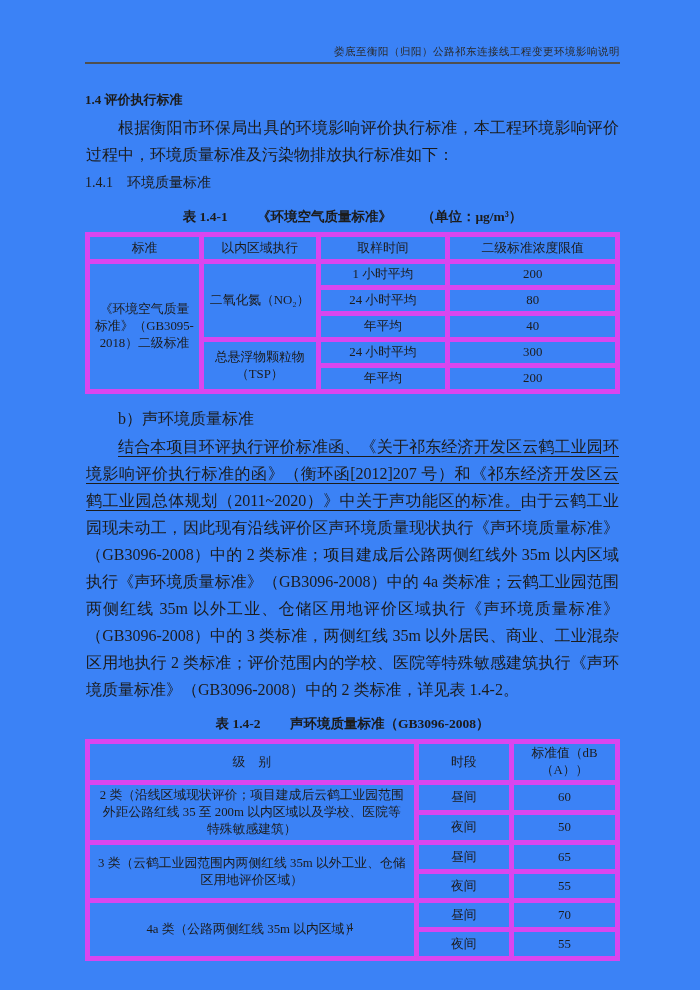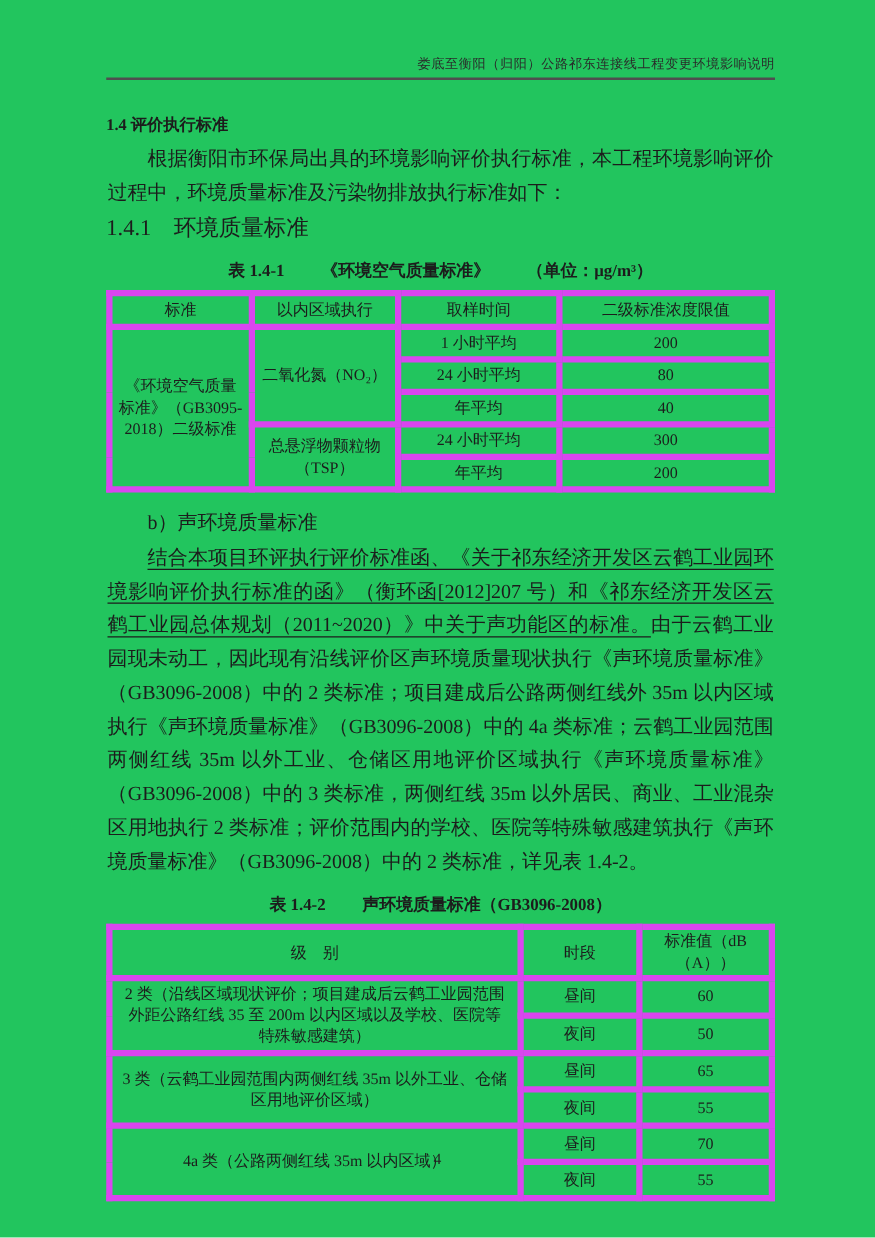--- a/index.html
+++ b/index.html
@@ -1,19 +1,19 @@
 <!DOCTYPE html>
 <html><head>
 <meta charset="utf-8">
 <style>
   html,body { margin:0; padding:0; background:#ffffff; }
   .page {
     position:relative;
     width:700px; height:990px;
-    background:#22c55e;
+    background:#3b82f6;
     font-family:"Liberation Serif", serif;
     color:#1c1c1c;
     overflow:hidden;
   }
   .content { padding:45px 80px 0 85px; }
 
   .doc-header-text {
     text-align:right;
     font-size:10.5px;
     letter-spacing:0.5px;
@@ -24,21 +24,21 @@
 
   .sec-heading {
     font-size:13px; font-weight:bold;
     margin:22px 0 0 0; line-height:27px;
   }
   .body-p {
     font-size:16px; line-height:27px;
     text-align:justify; margin:1px;
   }
   .indent { text-indent:2em; }
-  .sub-heading { font-size:18px; line-height:27px; margin:0; }
+  .sub-heading { font-size:14px; line-height:27px; margin:0; }
   .u { text-decoration:underline; text-underline-offset:4px; text-decoration-thickness:1px; }
 
   .tbl-caption {
     text-align:center; font-weight:bold;
     font-size:13.5px; line-height:27px; margin:7px 0 2px 0;
   }
   .tbl-caption .cap-seg { margin:15px 13px; }
 
   table.doc-table {
     width:100%; border-collapse:collapse;

